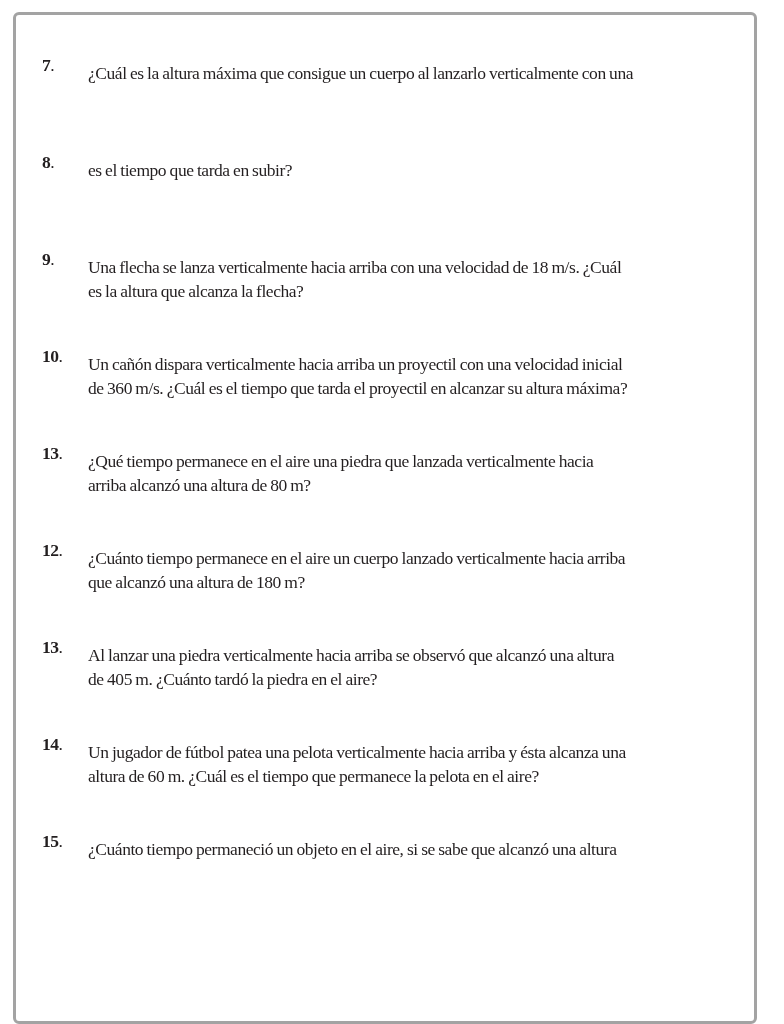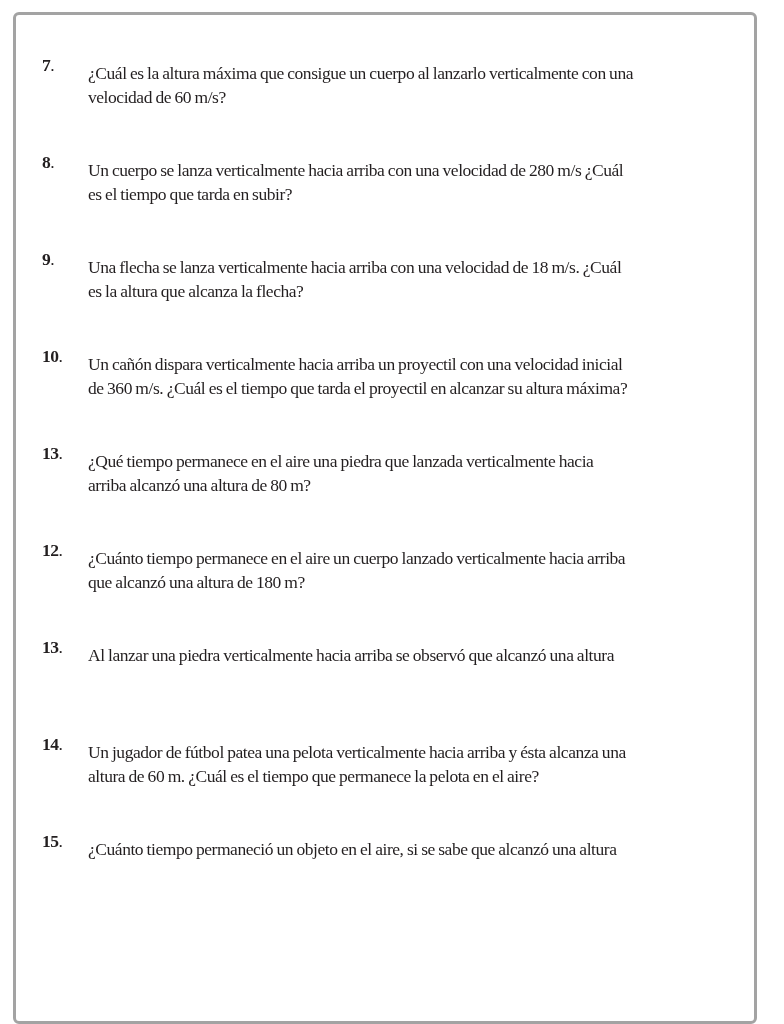--- a/index.html
+++ b/index.html
@@ -60,28 +60,26 @@
   </style>
 </head>
 <body>
 
 <div class="frame"></div>
 
 <div class="problem" style="top:53px;">
   <span class="num"><span>7</span><span class="dot">.</span></span>
   <div class="text">
     <span class="line">¿Cuál es la altura máxima que consigue un cuerpo al lanzarlo verticalmente con una</span>
-    <span class="line">velocidad de 60 m/s?</span>
   </div>
 </div>
 
 <div class="problem" style="top:150px;">
   <span class="num"><span>8</span><span class="dot">.</span></span>
   <div class="text">
-    <span class="line">Un cuerpo se lanza verticalmente hacia arriba con una velocidad de 280 m/s ¿Cuál</span>
     <span class="line">es el tiempo que tarda en subir?</span>
   </div>
 </div>
 
 <div class="problem" style="top:247px;">
   <span class="num"><span>9</span><span class="dot">.</span></span>
   <div class="text">
     <span class="line">Una flecha se lanza verticalmente hacia arriba con una velocidad de 18 m/s. ¿Cuál</span>
     <span class="line">es la altura que alcanza la flecha?</span>
   </div>
@@ -108,20 +106,21 @@
   <div class="text">
     <span class="line">¿Cuánto tiempo permanece en el aire un cuerpo lanzado verticalmente hacia arriba</span>
     <span class="line">que alcanzó una altura de 180 m?</span>
   </div>
 </div>
 
 <div class="problem" style="top:635px;">
   <span class="num"><span>13</span><span class="dot">.</span></span>
   <div class="text">
     <span class="line">Al lanzar una piedra verticalmente hacia arriba se observó que alcanzó una altura</span>
+    <span class="line">de 405 m. ¿Cuánto tardó la piedra en el aire?</span>
   </div>
 </div>
 
 <div class="problem" style="top:732px;">
   <span class="num"><span>14</span><span class="dot">.</span></span>
   <div class="text">
     <span class="line">Un jugador de fútbol patea una pelota verticalmente hacia arriba y ésta alcanza una</span>
     <span class="line">altura de 60 m. ¿Cuál es el tiempo que permanece la pelota en el aire?</span>
   </div>
 </div>

